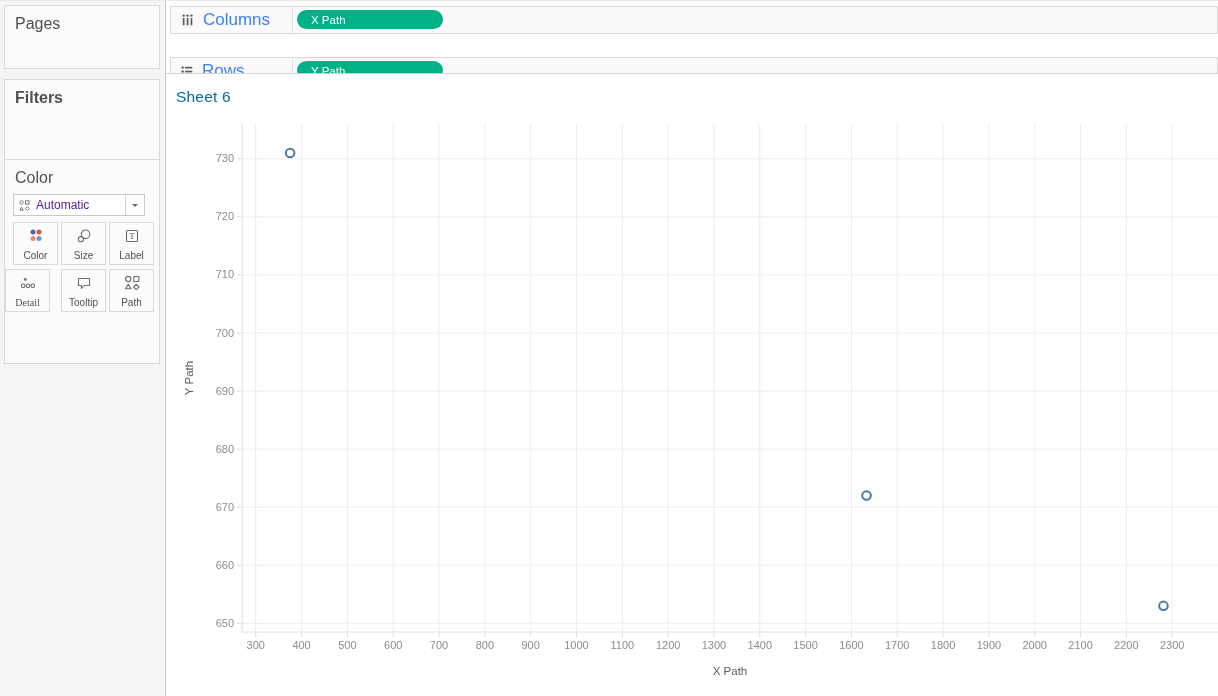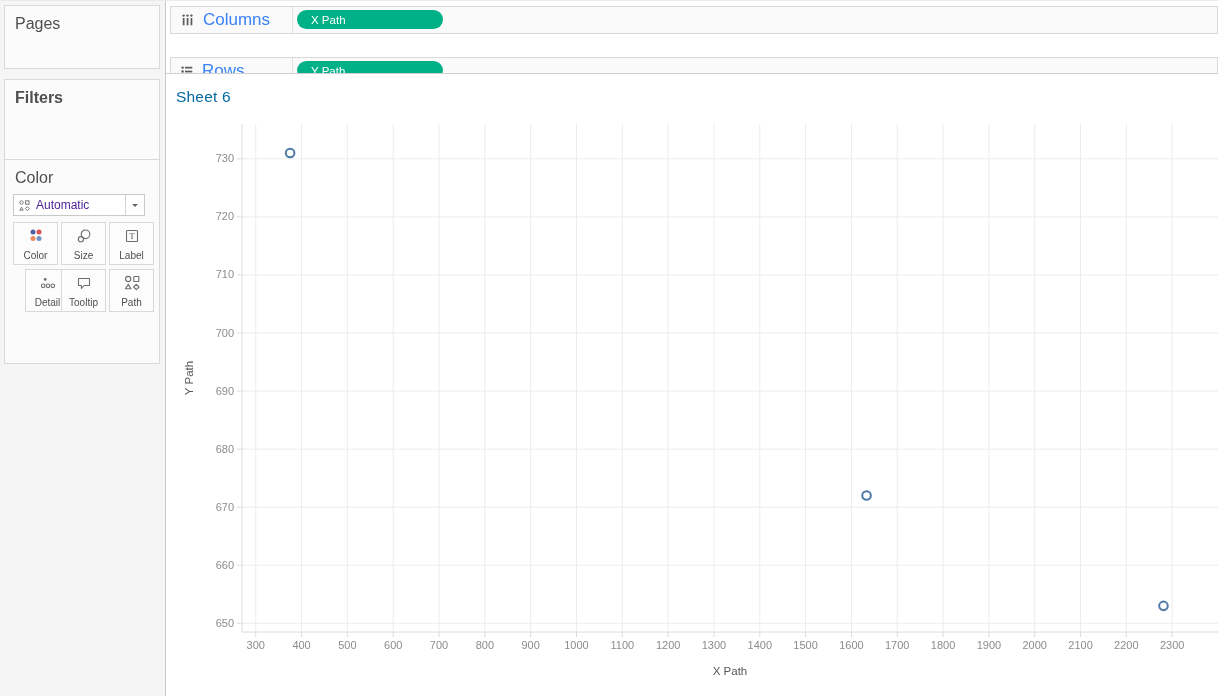--- a/index.html
+++ b/index.html
@@ -21,21 +21,21 @@
   .dd-text { font-size:12px; color:#4c1d95; margin-left:6px; }
   .dd-caret-box { position:absolute; right:0; top:0; width:19px; height:100%; border-left:1px solid #d4d4d4; display:flex; align-items:center; justify-content:center; }
   .caret { width:0; height:0; border:3.5px solid transparent; border-top-color:#666; margin-top:4px; }
 
   .mark-btn { position:absolute; width:45px; height:43px; background:#fcfcfc; border:1px solid #d9d9d9; text-align:center; cursor:pointer; }
   .mark-btn svg { margin-top:5px; }
   .mb-label { position:absolute; bottom:3px; width:100%; font-size:10px; color:#4f4f4f; }
   #btn-color  { left:8px;  top:62px; }
   #btn-size   { left:56px; top:62px; }
   #btn-label  { left:104px;top:62px; }
-  #btn-detail { left:20px;  top:109px; }
+  #btn-detail { left:0;  top:109px;font-family:Liberation Serif, serif; }
   #btn-tooltip{ left:56px; top:109px; }
   #btn-shape  { left:104px;top:109px; }
 
   
   .main { position:absolute; left:166px; top:0; width:1052px; height:696px; background:#fff; }
   .shelf-row { position:absolute; left:4px; width:1048px; height:28px; background:#fafafa; border:1px solid #d9d9d9; }
   #shelf-columns { top:5px; }
   #shelf-rows    { top:56px;text-decoration:underline; }
   .shelf-head { position:absolute; left:0; top:0; width:122px; height:100%; border-right:1px solid #e2e2e2; display:flex; align-items:center; }
   .shelf-head svg { margin-left:10px; }

